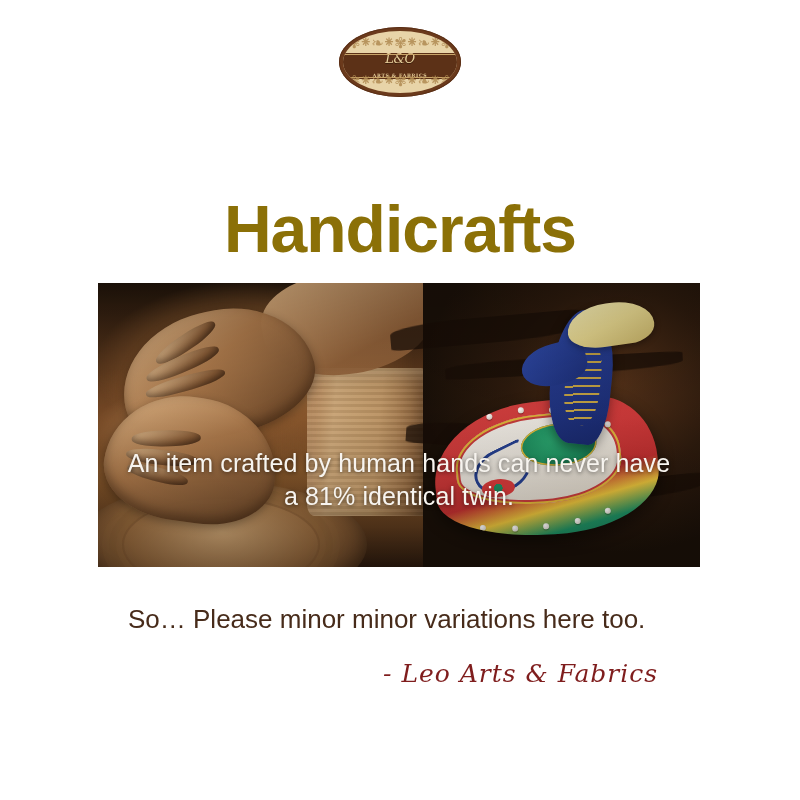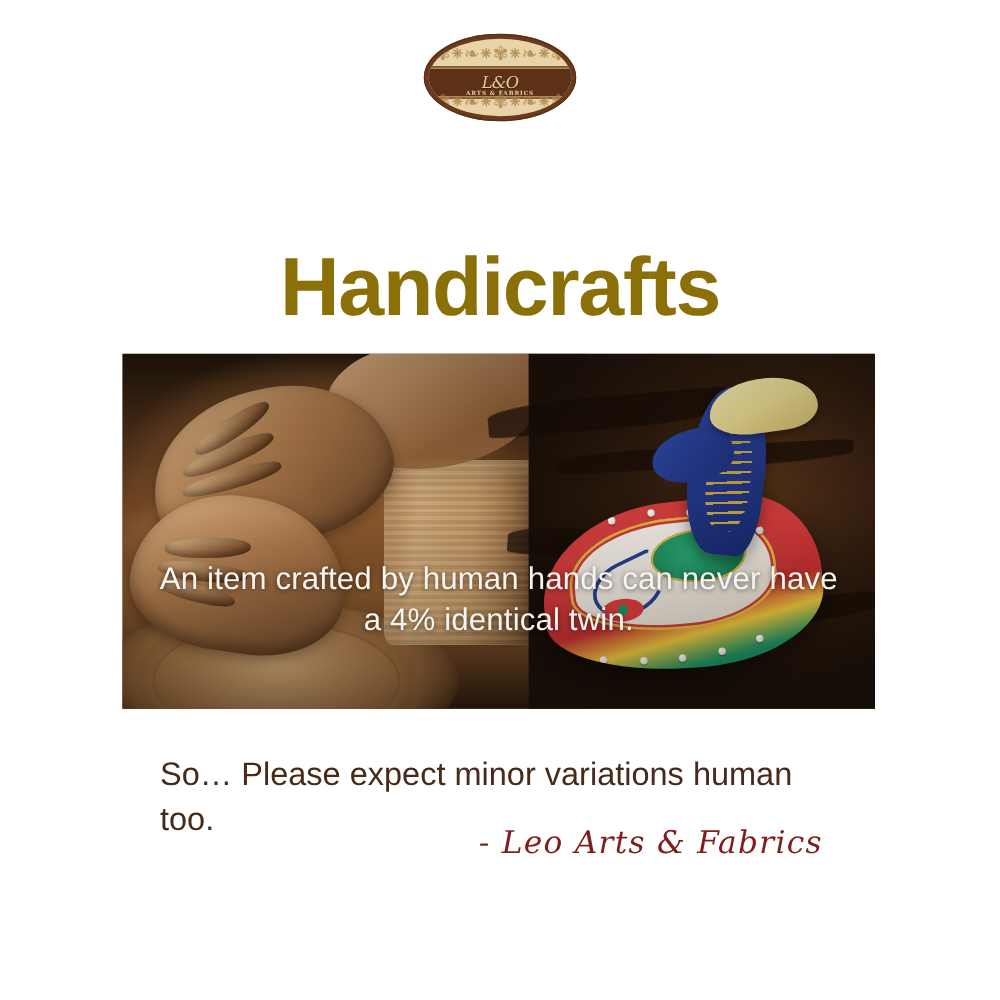--- a/index.html
+++ b/index.html
@@ -72,21 +72,21 @@
   .logo-band {
     position: absolute;
     left: 0;
     right: 0;
     top: 22px;
     height: 26px;
     background: #5c3117;
     display: flex;
     flex-direction: column;
     align-items: center;
-    justify-content: flex-end;
+    justify-content: space-between;
   }
   .logo-band::before,
   .logo-band::after {
     content: "";
     position: absolute;
     left: 0; right: 0;
     height: 1px;
     background: #c9a469;
   }
   .logo-band::before { top: 1px; }
@@ -463,20 +463,20 @@
             <div class="pk-neck-stripes"></div>
           </div>
           <div class="pk-head"></div>
           <div class="pk-crest"></div>
         </div>
       </div>
 
       <div class="banner-shade"></div>
     </div>
 
-    <div class="overlay-text">An item crafted by human hands can never have a 4% identical twin.</div>
+    <div class="overlay-text">An item crafted by human hands can never have a 81% identical twin.</div>
   </div>
 
-  <div class="footer-text">So… Please expect minor variations human too.</div>
+  <div class="footer-text">So… Please minor minor variations here too.</div>
 
   <div class="signature">- Leo Arts &amp; Fabrics</div>
 
 </div>
 
 </body></html>

